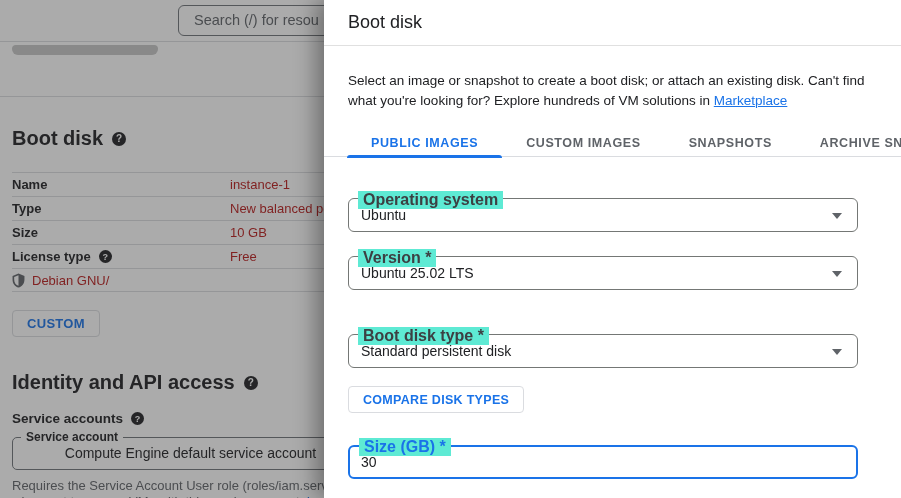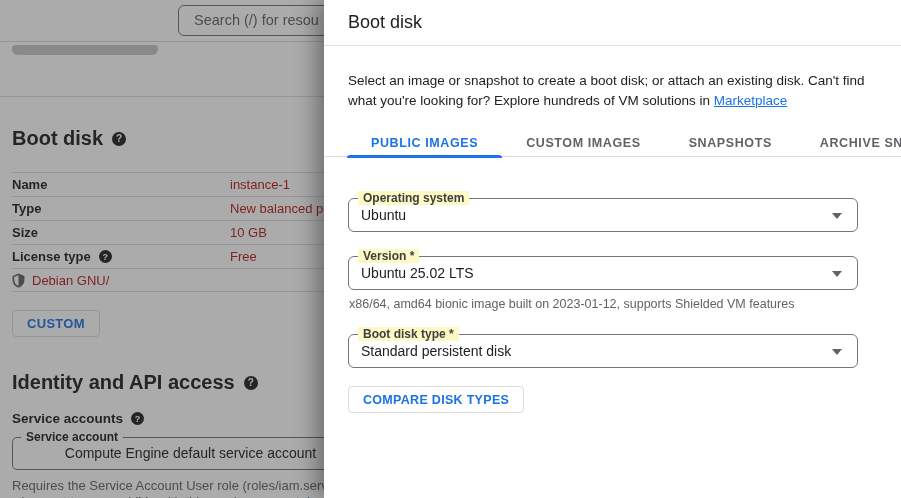--- a/index.html
+++ b/index.html
@@ -44,21 +44,21 @@
   .desc { position:absolute; left:24px; top:71px; font-size:13.5px; color:#202124; line-height:20px; white-space:nowrap; }
   .desc a { color:#1a73e8; text-decoration:underline; }
 
   .tabs-divider { position:absolute; left:0; top:156px; width:100%; border-top:1px solid #dadce0; }
   .tabs { position:absolute; left:23px; top:129px; height:28px; display:flex; }
   .tab { position:relative; height:28px; line-height:28px; padding:0 24px; font-size:12.5px; font-weight:700; letter-spacing:0.6px; color:#5f6368; cursor:pointer; white-space:nowrap; }
   .tab.active { color:#1a73e8; }
   .tab.active::after { content:""; position:absolute; left:0; right:0; bottom:-1px; height:3px; background:#1a73e8; border-radius:3px 3px 0 0; }
 
   .field { position:absolute; left:24px; width:510px; height:34px; border:1px solid #747775; border-radius:6px; background:#fff; cursor:pointer; }
-  .field .float-label { position:absolute; top:-8px; left:9px; background:#fef9c3; padding:0 5px; font-size:12px; font-weight:700; color:#3c4043; white-space:nowrap; }
+  .field .float-label { position:absolute; top:-8px; left:9px; background:#5eead4; padding:0 5px; font-size:16px; font-weight:700; color:#3c4043; white-space:nowrap; }
   .field .field-value { font-size:14px; color:#202124; line-height:32px; padding-left:12px; white-space:nowrap; }
   .dd-arrow { position:absolute; right:15px; top:14px; width:0; height:0; border-left:5px solid transparent; border-right:5px solid transparent; border-top:6px solid #5f6368; }
   .helper-text { position:absolute; left:25px; top:297px; font-size:12.5px; color:#5f6368; white-space:nowrap; }
   .compare-btn { position:absolute; left:24px; top:386px; font-size:12.5px; }
 
   .field.focused { border:2px solid #1a73e8; border-radius:6px; }
   .field.focused .float-label { color:#1a73e8; top:-9px; }
   .size-input { width:470px; border:none; outline:none; font-family:inherit; font-size:14px; color:#202124; line-height:30px; height:30px; padding-left:11px; background:transparent; }
 </style>
 </head>
@@ -162,25 +162,28 @@
       <div class="field-value">Ubuntu</div>
       <span class="dd-arrow"></span>
     </div>
 
     <div class="field" style="top:256px;">
       <span class="float-label">Version *</span>
       <div class="field-value">Ubuntu 25.02 LTS</div>
       <span class="dd-arrow"></span>
     </div>
 
-    <div class="helper-text">x86/64, amd64 bionic image built on 2023-01-12, supports Shielded VM features</div>
 
     <div class="field" style="top:334px;">
       <span class="float-label">Boot disk type *</span>
       <div class="field-value">Standard persistent disk</div>
       <span class="dd-arrow"></span>
     </div>
 
     <button class="btn-outline compare-btn">COMPARE DISK TYPES</button>
 
+    <div class="field focused" style="top:445px;">
+      <span class="float-label">Size (GB) *</span>
+      <input class="size-input" type="text" value="30" style="">
+    </div>
   </div>
 
 </div>
 
 </body></html>

